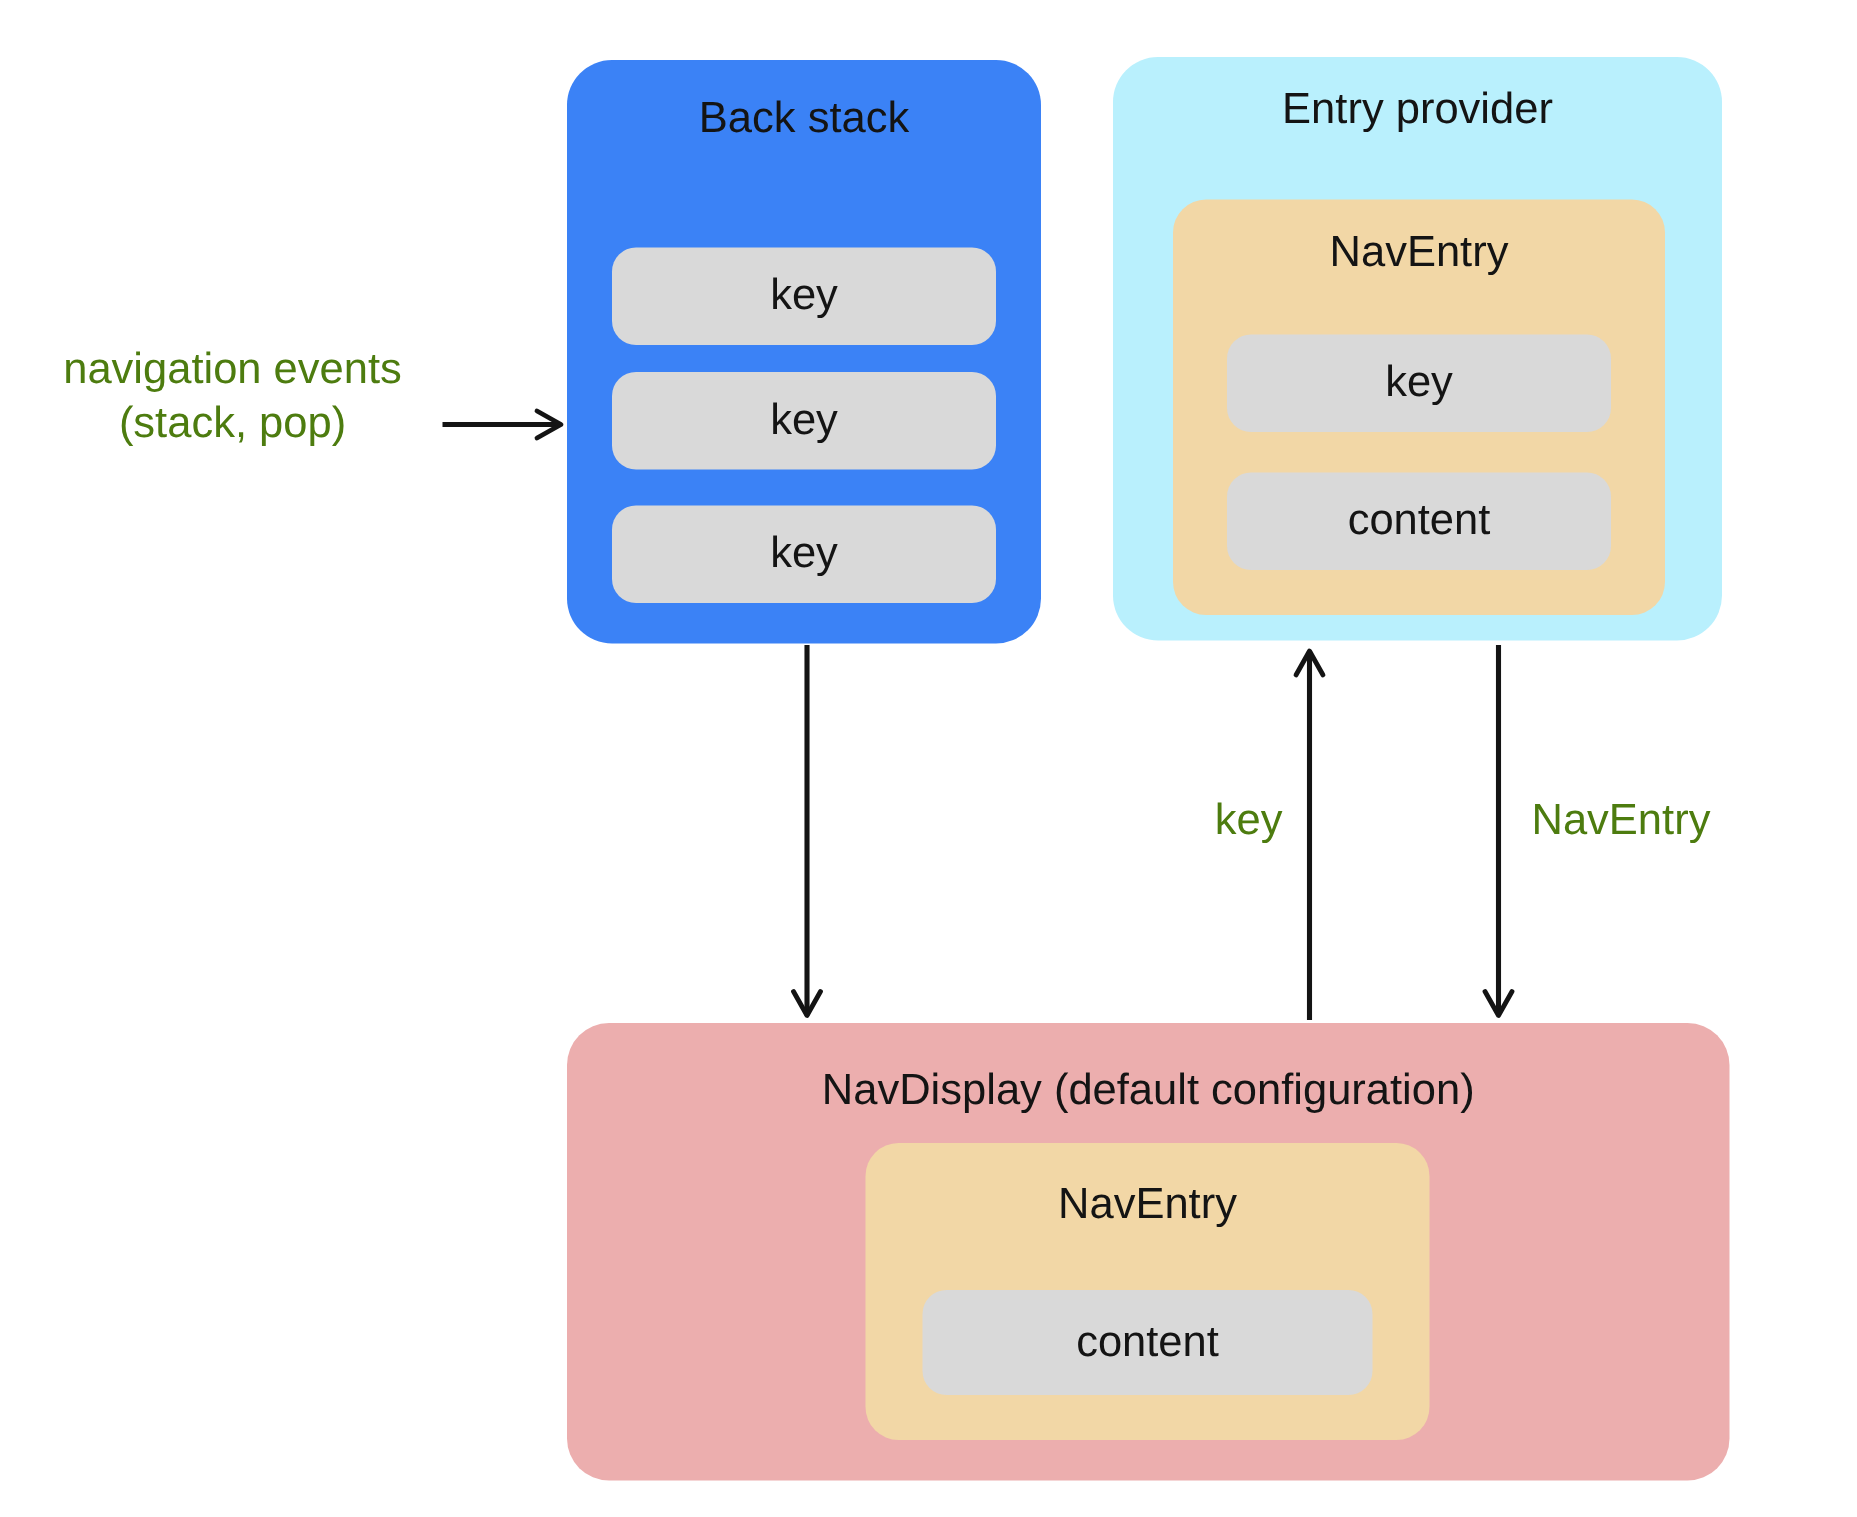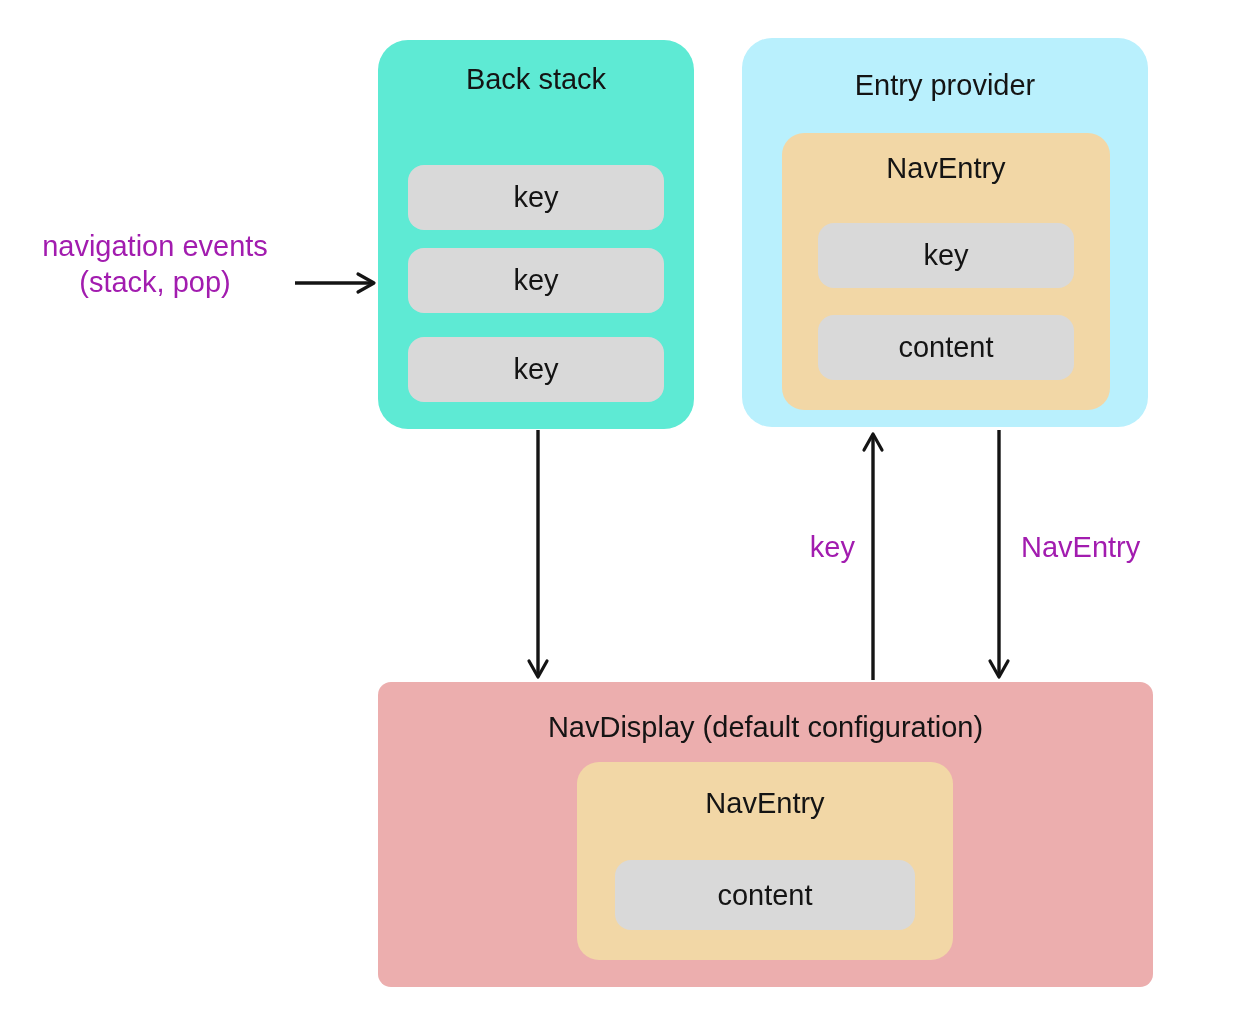--- a/index.html
+++ b/index.html
@@ -25,46 +25,46 @@
   .box-title {
     text-align: center;
     font-size: 29px;
     line-height: 34px;
     color: #141414;
     white-space: nowrap;
   }
   .back-stack {
     left: 378px; top: 40px;
     width: 316px; height: 389px;
-    background: #5eead4;
+    background: #3b82f6;
     border-radius: 30px;
   }
   .back-stack .box-title { margin-top: 22px; }
   .entry-provider {
     left: 742px; top: 38px;
     width: 406px; height: 389px;
     background: #b9f0fd;
     border-radius: 30px;
   }
-  .entry-provider .box-title { margin-top: 30px; }
+  .entry-provider .box-title { margin-top: 18px; }
   .nav-entry {
     position: absolute;
     background: #f2d7a6;
     border-radius: 22px;
   }
   .nav-entry-ep {
     left: 40px; top: 95px;
     width: 328px; height: 277px;
   }
   .nav-entry-ep .box-title { margin-top: 18px; }
   .nav-display {
     left: 378px; top: 682px;
     width: 775px; height: 305px;
     background: #ecaeae;
-    border-radius: 13px;
+    border-radius: 28px;
   }
   .nav-display .box-title { margin-top: 28px; }
   .nav-entry-nd {
     left: 199px; top: 80px;
     width: 376px; height: 198px;
   }
   .nav-entry-nd .box-title { margin-top: 24px; }
   .pill {
     position: absolute;
     background: #d9d9d9;
@@ -79,21 +79,21 @@
   .bs-pill-0 { top: 125px; }
   .bs-pill-1 { top: 208px; }
   .bs-pill-2 { top: 297px; }
   .ep-key-pill     { left: 36px; top: 90px;  width: 256px; height: 65px; }
   .ep-content-pill { left: 36px; top: 182px; width: 256px; height: 65px; }
   .nd-content-pill { left: 38px; top: 98px;  width: 300px; height: 70px; }
   .float-label {
     position: absolute;
     font-size: 29px;
     line-height: 36px;
-    color: #a21caf;
+    color: #4d7c0f;
     white-space: nowrap;
   }
   .nav-events-label {
     left: 5px; top: 228px;
     width: 300px;
     text-align: center;
   }
   .key-arrow-label {
     left: 775px; top: 529px;
     width: 80px;

